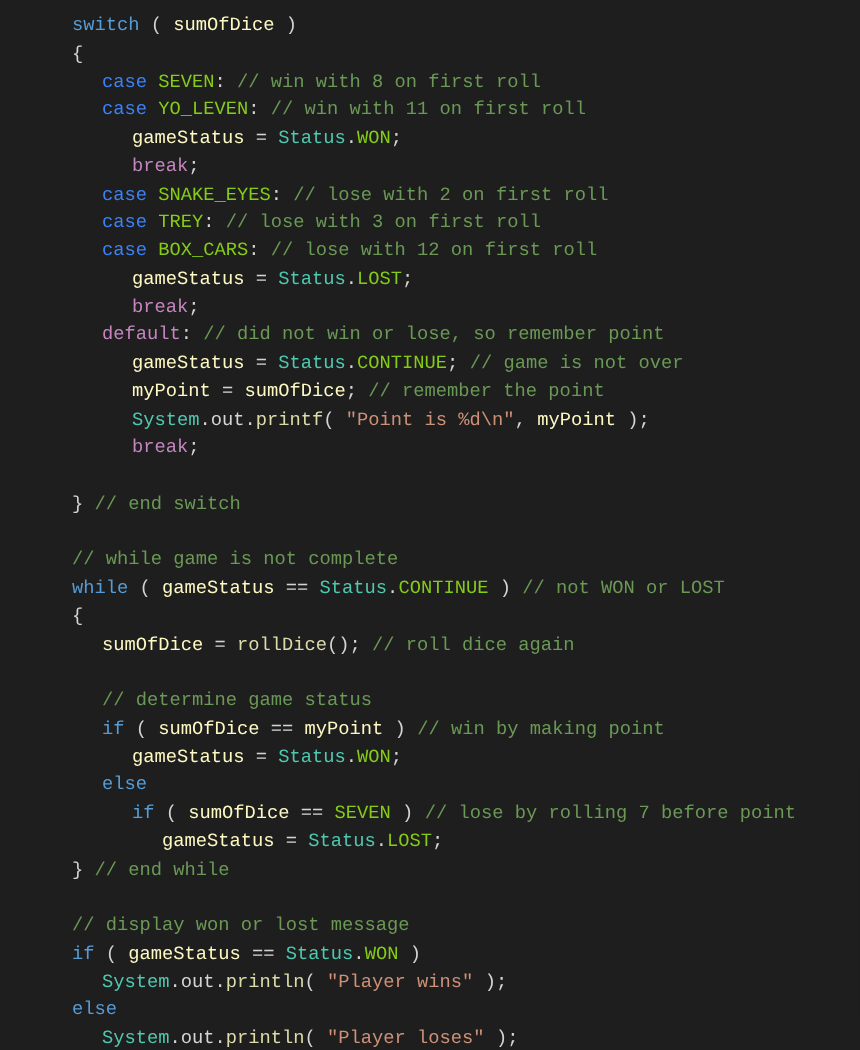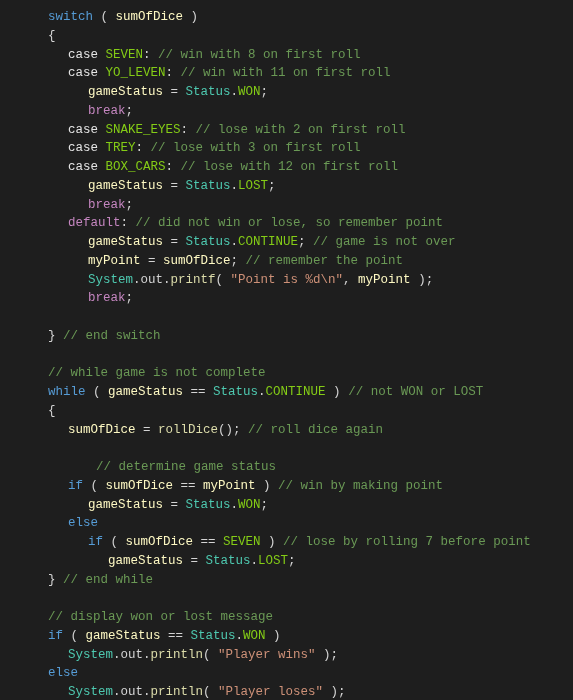--- a/index.html
+++ b/index.html
@@ -34,21 +34,21 @@
     
     .kw { color: #569cd6; } 
     .kw2 { color: #c586c0; } 
     .type { color: #4ec9b0; } 
     .method { color: #dcdcaa; } 
     .string { color: #ce9178; } 
     .comment { color: #6a9955; } 
     .var { color: #fef9c3; } 
     .plain { color: #d4d4d4; }
     .enum { color: #84cc16; } 
-    .label { color: #e5e5e5; text-align: center; } 
+    .label { color: #3b82f6; text-align: center; } 
   </style>
 </head>
 <body>
 
 <div class="code-container">
 <div class="code-line" style="padding-left: 48px;"><span class="kw">switch</span><span class="plain"> ( </span><span class="var">sumOfDice</span><span class="plain"> )</span></div>
     <div class="code-line" style="padding-left: 48px;"><span class="plain">{</span></div>
     <div class="code-line" style="padding-left: 68px;"><span class="label">case</span><span class="plain"> </span><span class="enum">SEVEN</span><span class="plain">: </span><span class="comment">// win with 8 on first roll</span></div>
     <div class="code-line" style="padding-left: 68px;"><span class="label">case</span><span class="plain"> </span><span class="enum">YO_LEVEN</span><span class="plain">: </span><span class="comment">// win with 11 on first roll</span></div>
     <div class="code-line" style="padding-left: 88px;"><span class="var">gameStatus</span><span class="plain"> = </span><span class="type">Status</span><span class="plain">.</span><span class="enum">WON</span><span class="plain">;</span></div>
@@ -64,21 +64,21 @@
     <div class="code-line" style="padding-left: 88px;"><span class="type">System</span><span class="plain">.out.</span><span class="method">printf</span><span class="plain">( </span><span class="string">"Point is %d\n"</span><span class="plain">, </span><span class="var">myPoint</span><span class="plain"> );</span></div>
     <div class="code-line" style="padding-left: 88px;"><span class="kw2">break</span><span class="plain">; </span></div>
     <div class="code-line" style="padding-left: 48px;">&nbsp;</div>
     <div class="code-line" style="padding-left: 48px;"><span class="plain">} </span><span class="comment">// end switch</span></div>
     <div class="code-line" style="padding-left: 48px;">&nbsp;</div>
     <div class="code-line" style="padding-left: 48px;"><span class="comment">// while game is not complete</span></div>
     <div class="code-line" style="padding-left: 48px; text-align: center;"><span class="kw">while</span><span class="plain"> ( </span><span class="var">gameStatus</span><span class="plain"> == </span><span class="type">Status</span><span class="plain">.</span><span class="enum">CONTINUE</span><span class="plain"> ) </span><span class="comment">// not WON or LOST</span></div>
     <div class="code-line" style="padding-left: 48px;"><span class="plain">{</span></div>
     <div class="code-line" style="padding-left: 68px;"><span class="var">sumOfDice</span><span class="plain"> = </span><span class="method">rollDice</span><span class="plain">(); </span><span class="comment">// roll dice again</span></div>
     <div class="code-line" style="padding-left: 68px;">&nbsp;</div>
-    <div class="code-line" style="padding-left: 96px;"><span class="comment">// determine game status</span></div>
+    <div class="code-line" style="padding-left: 68px;"><span class="comment">// determine game status</span></div>
     <div class="code-line" style="padding-left: 68px;"><span class="kw">if</span><span class="plain"> ( </span><span class="var">sumOfDice</span><span class="plain"> == </span><span class="var">myPoint</span><span class="plain"> ) </span><span class="comment">// win by making point</span></div>
     <div class="code-line" style="padding-left: 88px;"><span class="var">gameStatus</span><span class="plain"> = </span><span class="type">Status</span><span class="plain">.</span><span class="enum">WON</span><span class="plain">;</span></div>
     <div class="code-line" style="padding-left: 68px;"><span class="kw">else</span></div>
     <div class="code-line" style="padding-left: 88px;"><span class="kw">if</span><span class="plain"> ( </span><span class="var">sumOfDice</span><span class="plain"> == </span><span class="enum">SEVEN</span><span class="plain"> ) </span><span class="comment">// lose by rolling 7 before point</span></div>
     <div class="code-line" style="padding-left: 108px;"><span class="var">gameStatus</span><span class="plain"> = </span><span class="type">Status</span><span class="plain">.</span><span class="enum">LOST</span><span class="plain">;</span></div>
     <div class="code-line" style="padding-left: 48px;"><span class="plain">} </span><span class="comment">// end while</span></div>
     <div class="code-line" style="padding-left: 48px;">&nbsp;</div>
     <div class="code-line" style="padding-left: 48px; align-items: center;"><span class="comment">// display won or lost message</span></div>
     <div class="code-line" style="padding-left: 48px;"><span class="kw">if</span><span class="plain"> ( </span><span class="var">gameStatus</span><span class="plain"> == </span><span class="type">Status</span><span class="plain">.</span><span class="enum">WON</span><span class="plain"> )</span></div>
     <div class="code-line" style="padding-left: 68px;"><span class="type">System</span><span class="plain">.out.</span><span class="method">println</span><span class="plain">( </span><span class="string">"Player wins"</span><span class="plain"> );</span></div>

